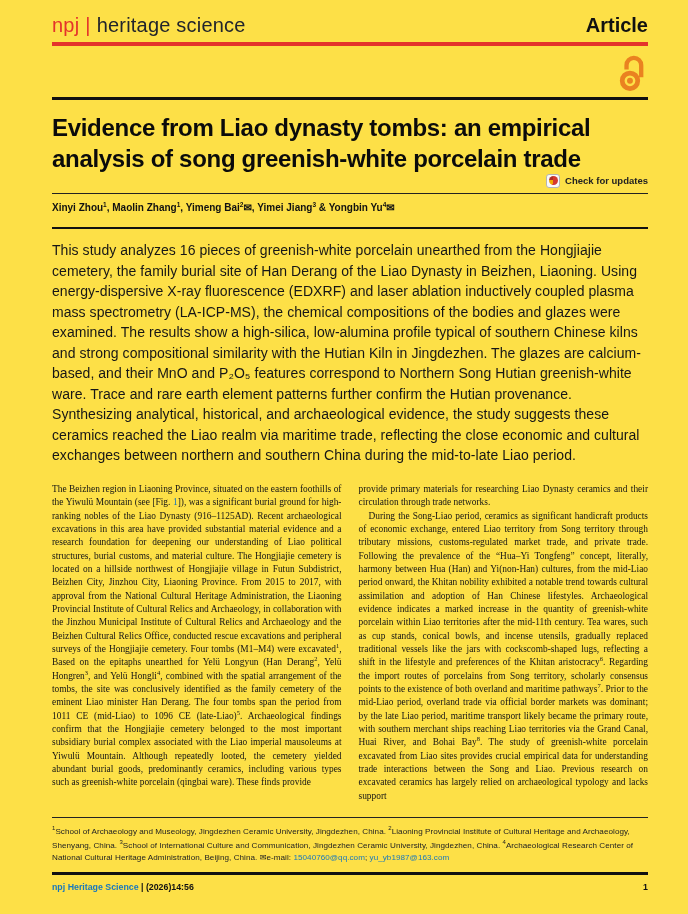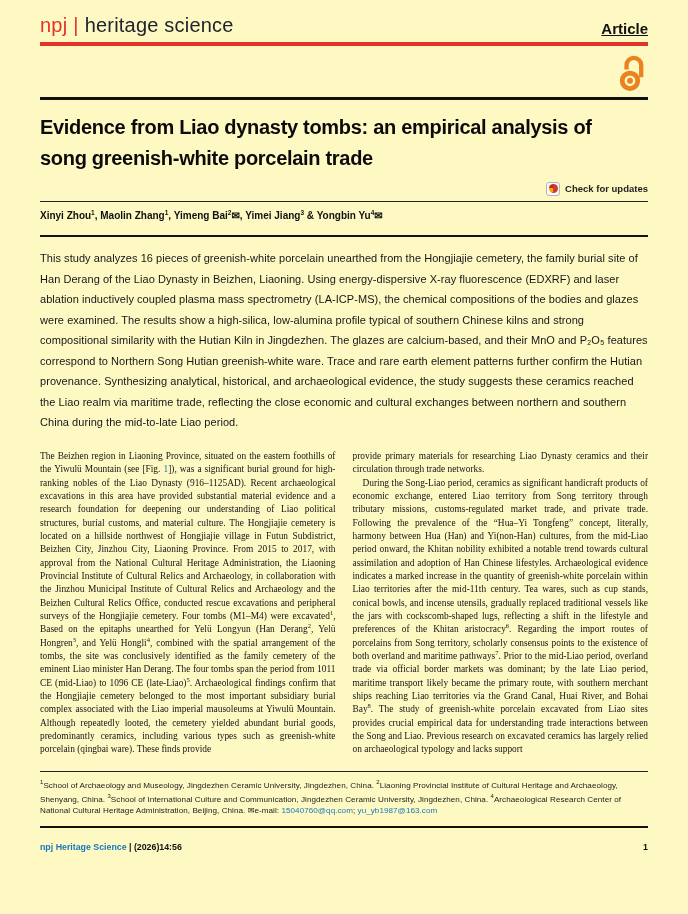--- a/index.html
+++ b/index.html
@@ -7,75 +7,75 @@
     --oa-orange:#ea8220;
     --link-blue:#1878be;
     --ink:#1a1a1a;
   }
   *{margin:0;padding:0;box-sizing:border-box;}
   html,body{background:#fff;}
   .page{
     position:relative;
     width:688px;height:914px;
     margin:0 auto;
-    background:#fef9c3;
+    background:#fde047;
     color:var(--ink);
     font-family:"Liberation Sans",sans-serif;
-    padding:14px 40px 0 40px;
+    padding:14px 40px 0 52px;
     overflow:hidden;
   }
   
   .masthead{display:flex;align-items:flex-end;justify-content:space-between;}
   .logo{font-size:20px;letter-spacing:.2px;}
   .logo .npj{color:var(--accent-red);font-weight:500;}
   .logo .sep{color:var(--accent-red);font-weight:300;padding:0 6px;}
   .logo .jname{color:#21242c;font-weight:500;}
-  .article-type{font-weight:bold;font-size:15px;color:#111;text-decoration:underline;}
+  .article-type{font-weight:bold;font-size:20px;color:#111;}
   .rule-red{height:4px;background:var(--accent-red);margin-top:5px;}
   
   .oa-row{display:flex;justify-content:flex-end;margin-top:8px;height:38px;}
   .doi-row{display:flex;justify-content:flex-end;margin-top:10px;}
   .doi-link{color:var(--link-blue);font-size:9.5px;font-weight:bold;text-decoration:none;}
   .rule-black-thick{height:2.5px;background:#111;margin-top:5px;}
   .rule-black-thin{height:1px;background:#222;}
   
   .title{
-    font-size:20px;font-weight:bold;color:#0b0b0b;
+    font-size:24px;font-weight:bold;color:#0b0b0b;
     line-height:31px;letter-spacing:-.3px;
     margin-top:12px;width:96%;
   }
-  .check-row{display:flex;justify-content:flex-end;align-items:center;gap:5px;margin-top:8px;margin-bottom:5px;}
+  .check-row{display:flex;justify-content:flex-end;align-items:center;gap:5px;margin-top:0;margin-bottom:5px;}
   .check-label{font-size:9.5px;font-weight:bold;color:#222;}
   .cm-box{width:14px;height:14px;border:1px solid #b5b5b5;border-radius:3px;background:#fafafa;display:inline-flex;align-items:center;justify-content:center;}
   .cm-circle{width:9px;height:9px;border-radius:50%;background:conic-gradient(#d5382e 0 55%,#f2a900 55% 78%,#b02d25 78% 100%);}
   .authors{font-size:10px;font-weight:bold;color:#111;padding:7px 0 9px 0;}
   .authors sup{font-size:6.5px;}
   
   .abstract{
-    font-size:11px;line-height:20.5px;color:#161616;
+    font-size:14px;line-height:20.5px;color:#161616;
     margin-top:11px;letter-spacing:.05px;
   }
   
   .columns{display:flex;gap:17px;margin-top:17px;}
   .col{width:295.5px;
     font-family:"Liberation Serif",serif;
     font-size:9.4px;line-height:13.35px;
     text-align:justify;color:#141414;
   }
   .col p{margin:0;}
   .col p.indent{text-indent:10px;}
   .col sup{font-size:6.5px;line-height:0;}
   .lnk{color:var(--link-blue);text-align:right;}
   
   .fn-rule{height:1px;background:#222;margin-top:14px;}
   .footnotes{font-size:8.1px;line-height:11.6px;color:#222;margin-top:5px;letter-spacing:.05px;}
   .footnotes sup{font-size:6px;}
   
   .footer-rule{height:2.5px;background:#111;margin-top:9px;}
-  .footer{display:flex;justify-content:space-between;margin-top:14px;font-size:8.8px;font-weight:bold;}
+  .footer{display:flex;justify-content:space-between;margin-top:7px;font-size:8.8px;font-weight:bold;}
   .footer .cite .jn{color:var(--link-blue);}
   .footer .cite .iss{color:#111;}
   .footer .pageno{color:#111;}
   .oa-icon{display:block;}
 </style>
 </head>
 <body>
 
 <div class="page">
 

